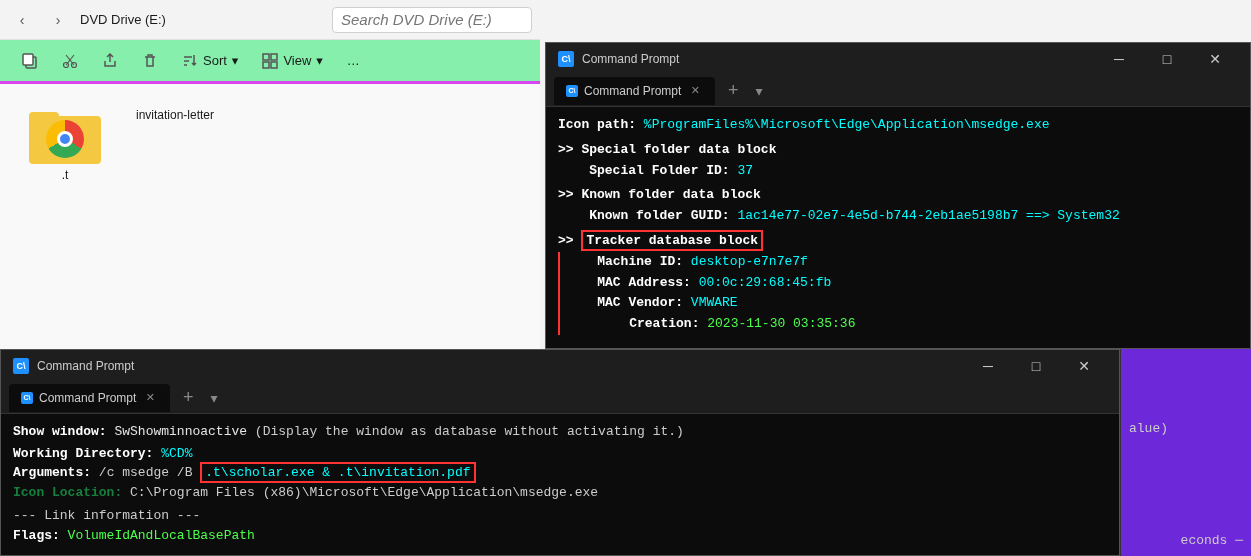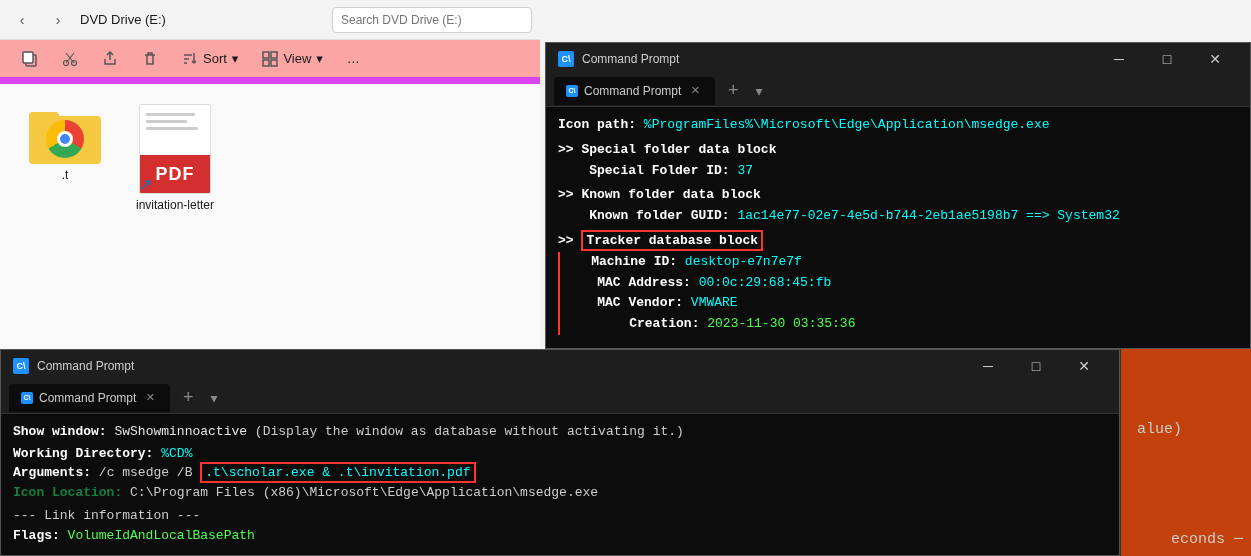--- a/index.html
+++ b/index.html
@@ -45,32 +45,33 @@
       font-size: 13px;
       color: #1a1a1a;
       font-weight: 500;
     }
     .explorer-search {
       width: 200px;
       height: 26px;
       border: 1px solid #d0d0d0;
       border-radius: 4px;
       padding: 0 8px;
-      font-size: 12px;
+      font-size: 15px;
       background: white;
       color: #888;
+      font-style: italic;
     }
     .explorer-toolbar {
       height: 44px;
       display: flex;
       align-items: center;
       padding: 0 12px;
       gap: 4px;
-      border-bottom: 7px solid #d946ef;
-      background: #fca5a5;
+      border-bottom: 3px solid #d946ef;
+      background: #86efac;
     }
     .toolbar-btn {
       height: 32px;
       padding: 0 10px;
       border: none;
       background: transparent;
       cursor: pointer;
       border-radius: 4px;
       display: flex; align-items: center; gap: 5px;
       font-size: 13px;
@@ -361,33 +362,20 @@
 
           <div style="position:absolute;bottom:6px;left:50%;transform:translateX(-50%);width:38px;height:38px;border-radius:50%;background:conic-gradient(#ea4335 0deg 120deg,#34a853 120deg 240deg,#fbbc05 240deg 360deg);display:flex;align-items:center;justify-content:center;">
             <div style="width:16px;height:16px;border-radius:50%;background:#4285f4;border:3px solid white;"></div>
           </div>
         </div>
       </div>
       <span class="file-label">.t</span>
     </div>
 
     <div class="file-item">
-      <div class="pdf-wrapper">
-        <div class="pdf-thumbnail">
-          <div class="pdf-lines">
-            <div class="pdf-line" style="width:85%"></div>
-            <div class="pdf-line" style="width:70%"></div>
-            <div class="pdf-line" style="width:90%"></div>
-          </div>
-          <div class="pdf-red-bar">
-            <span class="pdf-text">PDF</span>
-          </div>
-        </div>
-        <span class="shortcut-arrow">↗</span>
-      </div>
       <span class="file-label">invitation-letter</span>
     </div>
   </div>
 </div>
 
 <div class="cmd-top">
   <div class="cmd-top-titlebar">
     <div class="cmd-title-icon">C\</div>
     <span class="cmd-title-text">Command Prompt</span>
     <div class="cmd-window-btns">
@@ -420,21 +408,21 @@
     <span class="cmd-line" style="margin-top:4px;">
       <span style="font-weight:bold;color:#fff;">&gt;&gt; Known folder data block</span>
     </span>
     <span class="cmd-line">
       &nbsp;&nbsp;&nbsp;&nbsp;<span style="font-weight:bold;color:#fff;">Known folder GUID:</span>
       <span style="color:#00ffff;"> 1ac14e77-02e7-4e5d-b744-2eb1ae5198b7 ==&gt; System32</span>
     </span>
     <span class="cmd-line" style="margin-top:4px;">
       <span style="font-weight:bold;color:#fff;">&gt;&gt; </span><span style="border:2px solid #ff3333;padding:1px 3px;font-weight:bold;color:#fff;">Tracker database block</span>
     </span>
-    <span class="cmd-line" style="border-left:2px solid #ff3333;">
+    <span class="cmd-line" style="border-left:2px solid #ff3333;padding-left:6px;">
       &nbsp;&nbsp;&nbsp;&nbsp;<span style="font-weight:bold;color:#fff;">Machine ID:</span>
       <span style="color:#00ffff;"> desktop-e7n7e7f</span>
     </span>
     <span class="cmd-line" style="border-left:2px solid #ff3333;padding-left:6px;">
       &nbsp;&nbsp;&nbsp;&nbsp;<span style="font-weight:bold;color:#fff;">MAC Address:</span>
       <span style="color:#00ffff;"> 00:0c:29:68:45:fb</span>
     </span>
     <span class="cmd-line" style="border-left:2px solid #ff3333;padding-left:6px;">
       &nbsp;&nbsp;&nbsp;&nbsp;<span style="font-weight:bold;color:#fff;">MAC Vendor:</span>
       <span style="color:#00ffff;"> VMWARE</span>
@@ -480,17 +468,17 @@
     </span>
     <span class="cmd-line" style="margin-top:4px;">
       <span style="color:#cccccc;">--- Link information ---</span>
     </span>
     <span class="cmd-line">
       <span style="font-weight:bold;color:#fff;">Flags: </span><span style="color:#4dff4d;">VolumeIdAndLocalBasePath</span>
     </span>
   </div>
 </div>
 
-<div style="position:absolute;right:0;top:349px;width:131px;height:207px;background:#c2410c;z-index:4;border-left:1px solid #333;font-family:'Consolas','Courier New',monospace;font-size:15px;color:#ccc;padding:72px 8px 8px 16px;">
+<div style="position:absolute;right:0;top:349px;width:131px;height:207px;background:#6d28d9;z-index:4;border-left:1px solid #333;font-family:'Consolas','Courier New',monospace;font-size:13px;color:#ccc;padding:72px 8px 8px 8px;">
   <span>alue)</span>
   <br>
   <span style="position:absolute;bottom:8px;right:8px;">econds ─</span>
 </div>
 
 </body></html>

